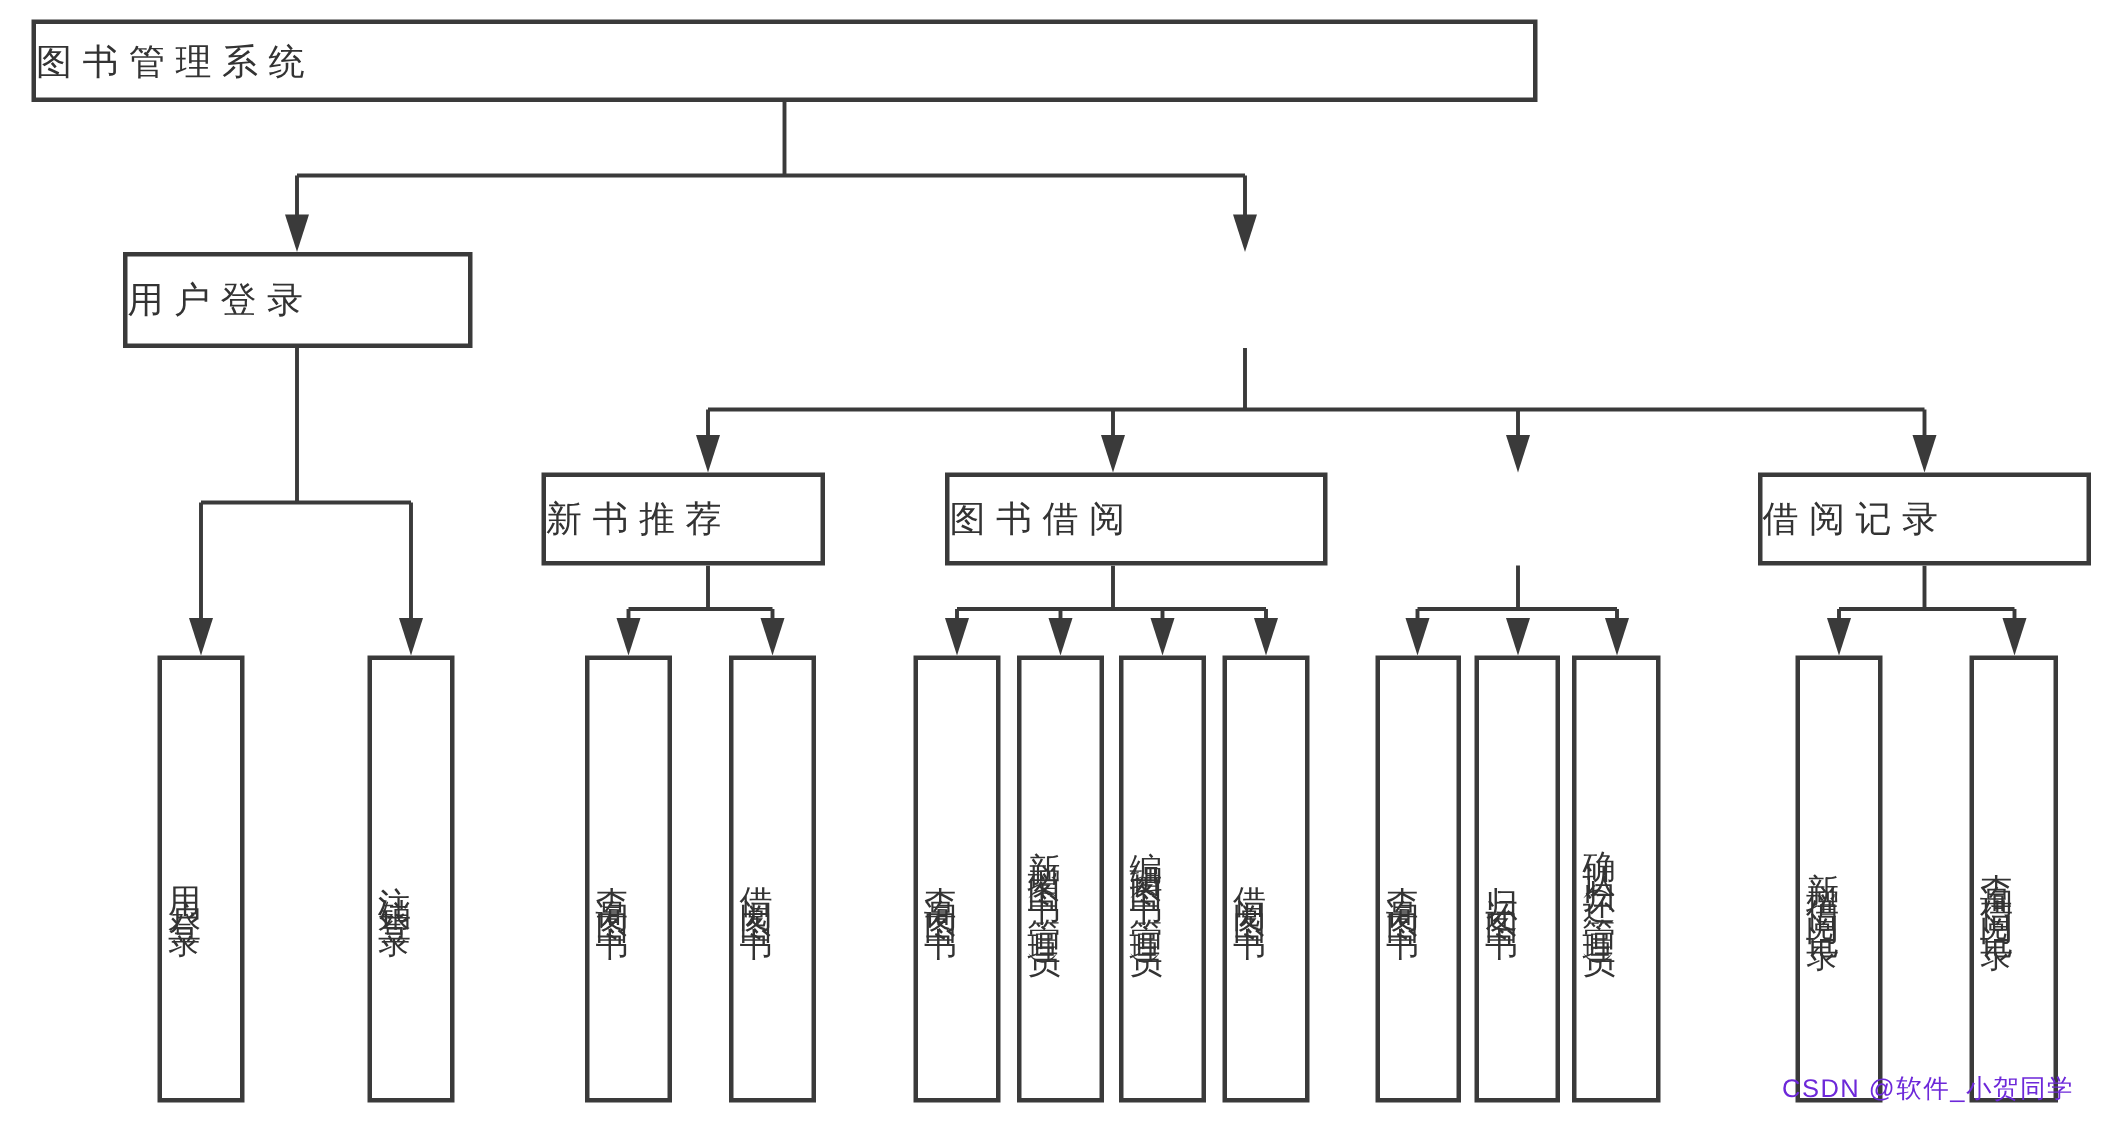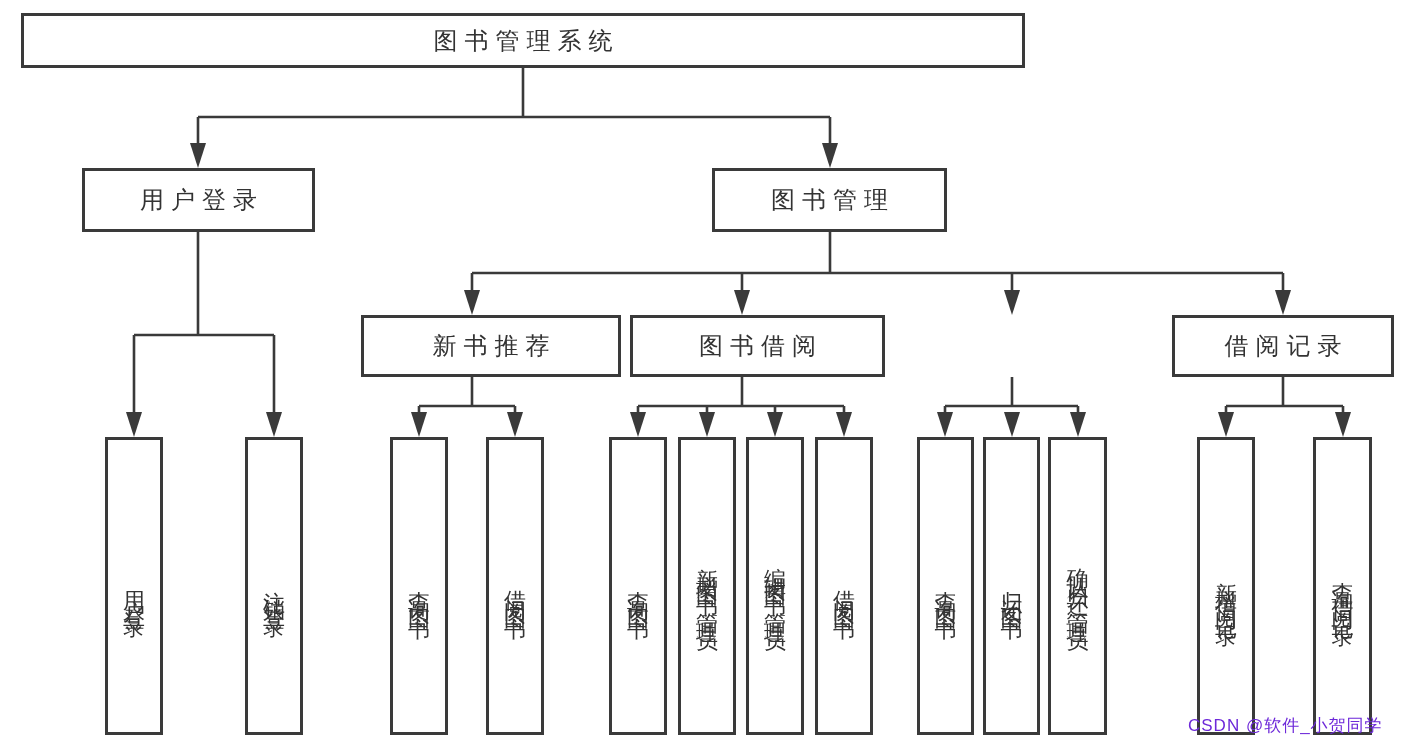--- a/index.html
+++ b/index.html
@@ -11,21 +11,20 @@
     overflow:hidden;
   }
   #connectors { position:absolute; left:0; top:0; pointer-events:none; }
   .node {
     position:absolute;
     box-sizing:border-box;
     background:#ffffff;
     border:3px solid #3a3a3a;
     display:flex;
     align-items:center;
-    justify-content:center;
   }
   .lbl { color:#333333; white-space:nowrap; }
   .root-lbl  { font-size:23px; letter-spacing:1px; }
   .hbox .lbl { font-size:24px; letter-spacing:7px; margin-right:-7px; }
   .vbox .lbl {
     writing-mode:vertical-rl;
     text-orientation:mixed;
     font-size:22px;
     letter-spacing:9px;
     margin-bottom:-9px;
@@ -76,25 +75,22 @@
     </g>
   </svg>
 
   <div class="node hbox" style="left:21px;top:13px;width:1004px;height:55px">
     <span class="lbl root-lbl">图书管理系统</span>
   </div>
 
   <div class="node hbox" style="left:82px;top:168px;width:233px;height:64px">
     <span class="lbl">用户登录</span>
   </div>
-  <div class="node hbox" style="left:712px;top:168px;width:235px;height:64px">
-    <span class="lbl">图书管理</span>
-  </div>
 
-  <div class="node hbox" style="left:361px;top:315px;width:260px;height:62px">
+  <div class="node hbox" style="left:361px;top:315px;width:189px;height:62px">
     <span class="lbl">新书推荐</span>
   </div>
   <div class="node hbox" style="left:630px;top:315px;width:255px;height:62px">
     <span class="lbl">图书借阅</span>
   </div>
   <div class="node hbox" style="left:1172px;top:315px;width:222px;height:62px">
     <span class="lbl">借阅记录</span>
   </div>
 
   <div class="node vbox" style="left:105px;top:437px;width:58px;height:298px">

